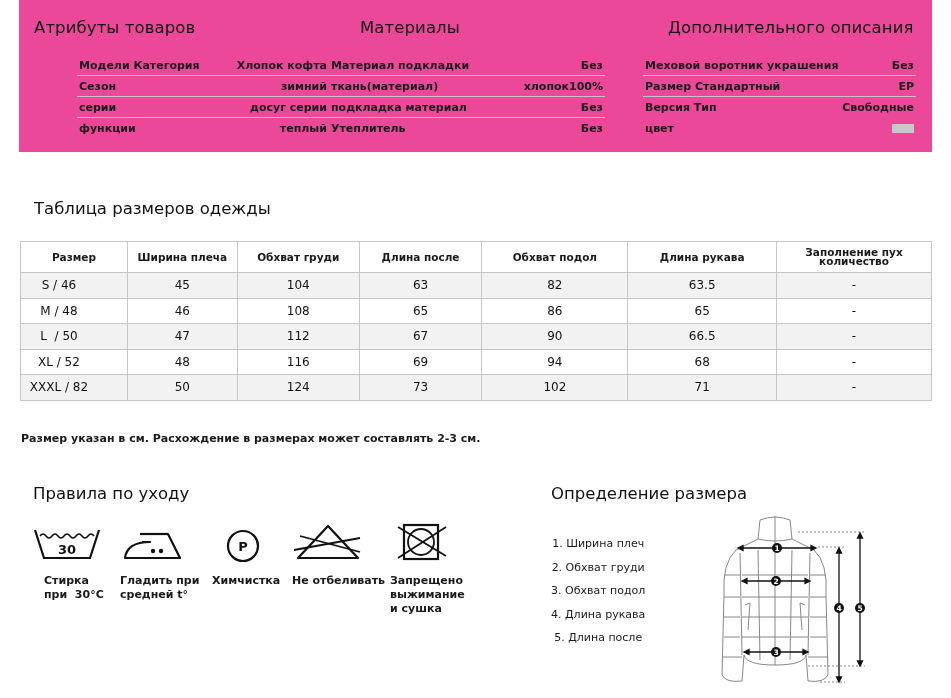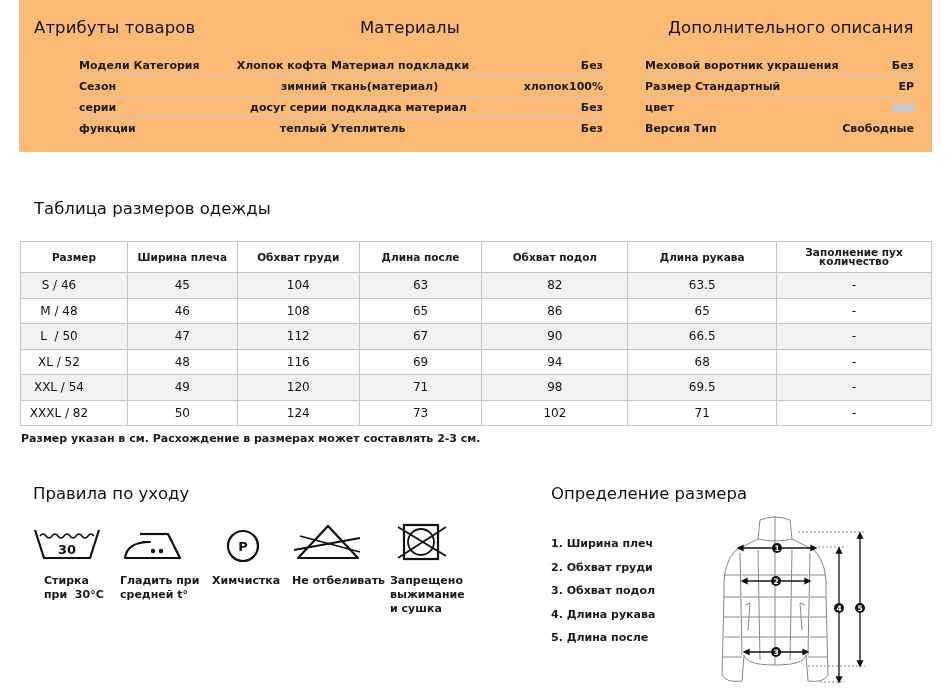--- a/index.html
+++ b/index.html
@@ -1,19 +1,19 @@
 <!DOCTYPE html>
 <html><head>
 <meta charset="utf-8">
 <style>
   * { box-sizing: border-box; margin: 0; padding: 0; }
   html, body { width: 951px; height: 698px; background: #ffffff; overflow: hidden; }
   body { font-family: "DejaVu Sans", sans-serif; color: #1a1a1a; position: relative; }
 
-  .attr-panel { position: absolute; left: 19px; top: 0; width: 913px; height: 152px; background: #fdba74; }
+  .attr-panel { position: absolute; left: 19px; top: 0; width: 913px; height: 152px; background: #ec4899; }
   .attr-col { position: absolute; top: 0; }
   .attr-col h2 { position: absolute; top: 18px; font-size: 16.5px; font-weight: normal; color: #111; white-space: nowrap; letter-spacing: 0.1px; }
   .attr-rows { position: absolute; top: 55px; }
   .attr-row { display: flex; justify-content: space-between; align-items: center; height: 21px; font-size: 11px; font-weight: bold; color: #1a1a1a; border-bottom: 1.5px solid #c4c4c4; padding: 0 2px; }
   .attr-row.noline { border-bottom: none; }
   .attr-row span { white-space: nowrap; }
   .swatch { display: inline-block; width: 22px; height: 9px; background: #c8c8c8; }
 
   .section-title { position: absolute; font-size: 16.5px; font-weight: normal; color: #111; white-space: nowrap; }
 
@@ -23,21 +23,21 @@
   table.sizes td { height: 25.5px; font-size: 12px; color: #111; }
   table.sizes tr:nth-child(even) td { background: #f2f2f2; }
   table.sizes td.size { text-align: center; padding-right: 30px; }
   .note { position: absolute; left: 21px; top: 432px; font-size: 11px; font-weight: bold; white-space: nowrap; color: #1a1a1a; }
 
   .care-item { position: absolute; top: 522px; }
   .care-icon { width: 70px; height: 42px; }
   .care-label { font-size: 11px; font-weight: bold; line-height: 14px; white-space: nowrap; color: #1a1a1a; }
 
   .measure-list { position: absolute; left: 551px; top: 537px; }
-  .measure-list div { font-size: 11px; font-weight: bold; height: 23.5px; white-space: nowrap; color: #1a1a1a; }
+  .measure-list div { font-size: 11px; font-weight: normal; height: 23.5px; white-space: nowrap; color: #1a1a1a; text-align: center; }
 
   .jacket { position: absolute; left: 700px; top: 505px; width: 180px; height: 193px; }
 </style>
 </head>
 <body>
 
 <div class="attr-panel">
   <div class="attr-col" style="left:0;">
     <h2 style="left:15px;">Атрибуты товаров</h2>
     <div class="attr-rows" style="left:14px; width:252px;margin-left:44px;">
@@ -87,26 +87,26 @@
     <div class="attr-rows" style="left:0; width:273px;">
       <div class="attr-row">
           <span>Меховой воротник украшения</span>
           <span>Без</span>
         </div>
       <div class="attr-row">
           <span>Размер Стандартный</span>
           <span>EP</span>
         </div>
       <div class="attr-row noline">
+          <span>Версия Тип</span>
+          <span>Свободные</span>
+        </div>
+      <div class="attr-row noline">
           <span>цвет</span>
           <span class="swatch"></span>
-        </div>
-      <div class="attr-row noline">
-          <span>Версия Тип</span>
-          <span>Свободные</span>
         </div>
     </div>
   </div>
 </div>
 
 <div class="section-title" style="left:34px; top:199px;">Таблица размеров одежды</div>
 
 <table class="sizes">
   <colgroup>
     <col style="width:107px">
@@ -154,29 +154,20 @@
         <td>66.5</td>
         <td>-</td>
   </tr>
   <tr>
     <td class="size">XL / 52</td>
         <td>48</td>
         <td>116</td>
         <td>69</td>
         <td>94</td>
         <td>68</td>
-        <td>-</td>
-  </tr>
-  <tr>
-    <td class="size">XXL / 54</td>
-        <td>49</td>
-        <td>120</td>
-        <td>71</td>
-        <td>98</td>
-        <td>69.5</td>
         <td>-</td>
   </tr>
   <tr>
     <td class="size">XXXL / 82</td>
         <td>50</td>
         <td>124</td>
         <td>73</td>
         <td>102</td>
         <td>71</td>
         <td>-</td>

